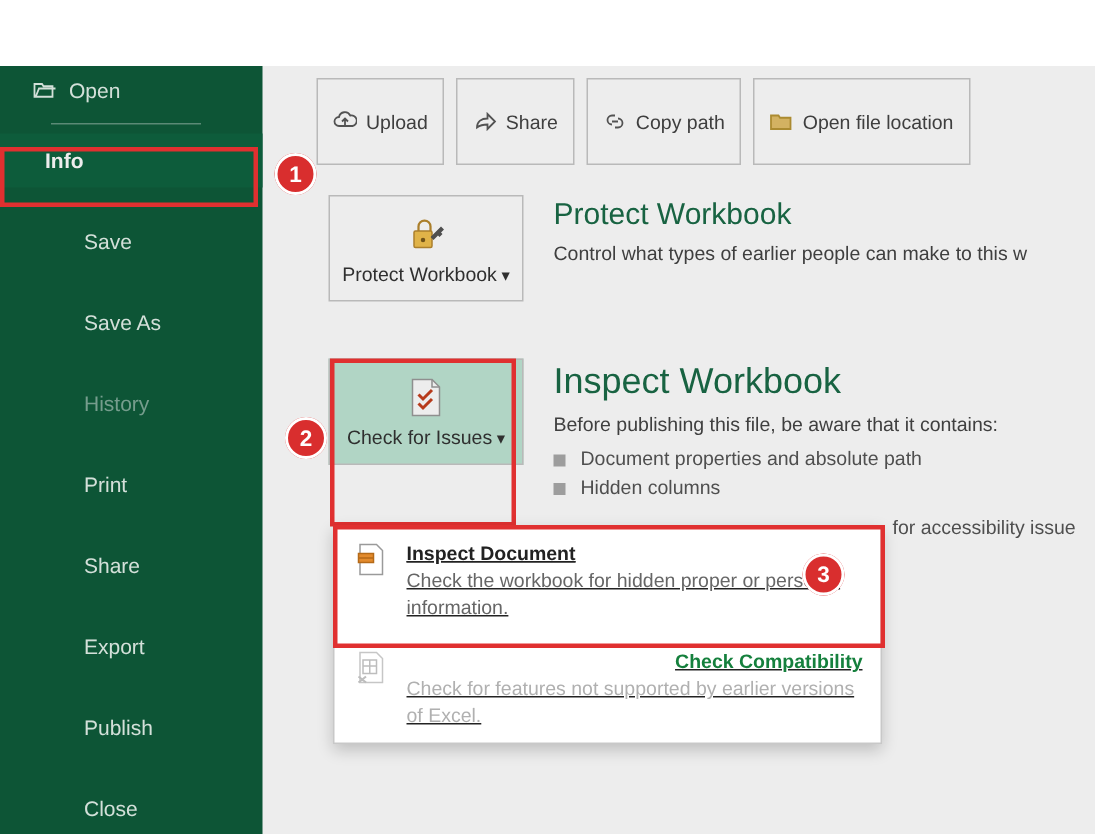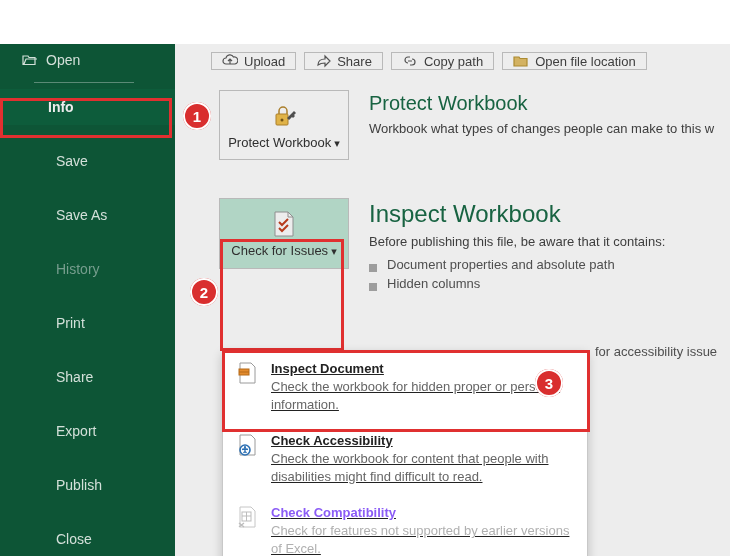--- a/index.html
+++ b/index.html
@@ -19,58 +19,58 @@
   
   .dim{position:absolute;inset:0;background:rgba(0,0,0,0.07);z-index:40;pointer-events:none;}
 
   
   .sidebar{position:absolute;left:0;top:0;width:175px;height:100%;background:var(--green-dark);color:#fff;z-index:1;}
   .sb-item{display:flex;align-items:center;gap:8px;padding:10px 20px 10px 32px;color:#e4f1ea;font-size:14px;cursor:pointer;}
   .sb-item .icon{width:16px;height:16px;display:flex;align-items:center;justify-content:center;}
   .sb-item svg{stroke:#e4f1ea;fill:none;stroke-width:1.2;}
   .sb-open{padding-top:8px;padding-bottom:8px;padding-left:22px;}
   .sb-sep{height:1px;width:100px;margin:6px 0 6px 34px;background:rgba(255,255,255,0.35);}
-  .sb-info{background:var(--green-sel);color:#fff;font-weight:600;padding-left:48px;}
+  .sb-info{background:var(--green-sel);color:#fff;font-weight:600;padding-left:30px;}
   .sb-plain{padding-left:56px;margin-top:18px;}
   .sb-history{color:#7fa998;}
 
   .sel-red{position:absolute;border:3px solid var(--red-border);pointer-events:none;z-index:45;}
   .sel-info{left:0;top:54px;width:166px;height:34px;}
   .sel-check{left:220px;top:195px;width:118px;height:106px;}
   .sel-inspect{left:222px;top:306px;width:362px;height:76px;z-index:55;}
 
   
   .content{position:absolute;left:175px;top:0;right:0;bottom:0;background:#fff;}
   .toolbar{display:flex;gap:8px;padding:8px 12px 10px 36px;}
-  .tool{display:flex;align-items:center;gap:6px;padding:0 10px;border:1px solid var(--gray-border);background:#fff;font-size:13px;color:#444;cursor:pointer;}
+  .tool{display:flex;align-items:center;gap:6px;padding:20px 10px;border:1px solid var(--gray-border);background:#fff;font-size:13px;color:#444;cursor:pointer;}
   .tool .icon{width:16px;height:16px;display:flex;align-items:center;justify-content:center;}
   .tool svg{stroke:#5a5a5a;fill:none;stroke-width:1.2;}
 
   .section{display:flex;align-items:flex-start;gap:20px;padding:10px 10px 10px 44px;}
   .bigbtn{width:120px;border:1px solid var(--gray-border);background:#fff;text-align:center;padding:10px 4px 8px;font-size:13px;color:#333;line-height:1.25;cursor:pointer;}
   .bigbtn .big-icon{height:30px;display:flex;align-items:center;justify-content:center;margin-bottom:4px;}
   .bigbtn.mint{background:var(--mint);}
   .chev::after{content:" \25be";font-size:11px;}
 
   .txt{flex:1;padding-top:2px;}
   .h{font-size:20px;color:#1a6b47;margin:0 0 6px;}
   .h2{font-size:24px;color:#1a6b47;margin:0 0 6px;}
   .sub{color:#444;}
   ul.bullets{list-style:none;padding:0;margin:8px 0 0;}
-  ul.bullets li{display:flex;align-items:flex-end;gap:10px;margin:4px 0;color:#555;}
+  ul.bullets li{display:flex;align-items:flex-start;gap:10px;margin:4px 0;color:#555;}
   ul.bullets li::before{content:"";width:8px;height:8px;background:#a9a9a9;margin-top:5px;flex:none;}
 
   
   .dropdown{position:absolute;left:222px;top:306px;width:364px;background:#fff;border:1px solid var(--gray-border);box-shadow:0 4px 10px rgba(0,0,0,0.2);z-index:50;}
   .dd-item{display:flex;gap:10px;padding:10px 12px;cursor:pointer;text-decoration:underline;}
   .dd-item .dd-icon{width:26px;height:26px;flex:none;display:flex;align-items:flex-start;justify-content:center;margin-top:0;}
   .dd-title{font-weight:700;color:#222;text-decoration:underline;text-decoration-color:transparent;}
   .dd-title span{text-decoration:underline;}
   .dd-desc{color:#666;margin-top:2px;line-height:1.35;}
-  .dd-disabled .dd-title{color:#8b5cf6;font-weight:700;}
+  .dd-disabled .dd-title{color:#15803d;font-weight:700;text-align:right;}
   .dd-disabled .dd-desc{color:#b0b0b0;}
 
   
   .badge{position:absolute;width:28px;height:28px;border-radius:50%;background:var(--red);color:#fff;font-weight:700;font-size:15px;display:flex;align-items:center;justify-content:center;z-index:60;box-shadow:0 0 0 2px #fff inset;pointer-events:none;}
   .b1{left:183px;top:58px;}
   .b2{left:190px;top:234px;}
   .b3{left:535px;top:325px;}
 
   
   .cut{white-space:nowrap;overflow:hidden;}
@@ -165,21 +165,21 @@
               <rect x="7" y="13" width="12" height="11" rx="1" fill="#f2c14e" stroke="#b8892f"></rect>
               <path d="M10 13v-3a4 4 0 018 0v3" fill="none" stroke="#b8892f" stroke-width="1.5"></path>
               <circle cx="13" cy="19" r="1.5" fill="#7a5a1a"></circle>
               <path d="M18 17l7-7 2 2-2 2 1 1-2 2-1-1-3 3z" fill="#555"></path>
             </svg>
         </div>
         <div class="chev">Protect Workbook</div>
       </div>
       <div class="txt">
         <div class="h">Protect Workbook</div>
-        <div class="sub cut">Workbook what types of changes people can make to this w</div>
+        <div class="sub cut">Control what types of earlier people can make to this w</div>
       </div>
     </div>
 
     <div class="section" style="margin-top:18px;">
       <div class="bigbtn mint">
         <div class="big-icon">
           <svg width="30" height="30" viewBox="0 0 30 30">
               <path d="M6 3h13l5 5v19H6z" fill="#fff" stroke="#9a9a9a"></path>
               <path d="M19 3v5h5" fill="none" stroke="#9a9a9a"></path>
               <path d="M10 13l3 3 6-6" fill="none" stroke="#c5401f" stroke-width="2"></path>
@@ -217,34 +217,20 @@
             <path d="M4 2h11l4 4v16H4z" fill="#fff" stroke="#9a9a9a"></path>
             <rect x="3" y="8" width="10" height="6" fill="#e38b2d" stroke="#b56a18"></rect>
             <rect x="3" y="10.5" width="10" height="1" fill="#b56a18"></rect>
           </svg>
       </div>
       <div>
         <div class="dd-title"><span style="text-decoration:underline">Inspect Document</span></div>
         <div class="dd-desc">Check the workbook for hidden proper or personal information.</div>
       </div>
     </div>
-    <div class="dd-item">
-      <div class="dd-icon">
-        <svg width="24" height="24" viewBox="0 0 24 24">
-            <path d="M4 2h11l4 4v16H4z" fill="#fff" stroke="#9a9a9a"></path>
-            <circle cx="9" cy="17" r="5" fill="none" stroke="#2b6fb3" stroke-width="1.6"></circle>
-            <circle cx="9" cy="14.2" r="1.1" fill="#2b6fb3"></circle>
-            <path d="M6 16.5l3-.8 3 .8 M9 15.5v3 M7.5 20l1.5-1.5 1.5 1.5" stroke="#2b6fb3" fill="none" stroke-width="1.3"></path>
-          </svg>
-      </div>
-      <div>
-        <div class="dd-title">Check Accessibility</div>
-        <div class="dd-desc">Check the workbook for content that people with disabilities might find difficult to read.</div>
-      </div>
-    </div>
     <div class="dd-item dd-disabled">
       <div class="dd-icon">
         <svg width="24" height="24" viewBox="0 0 24 24">
             <path d="M4 2h11l4 4v16H4z" fill="#fff" stroke="#c6c6c6"></path>
             <rect x="6" y="7" width="9" height="9" fill="none" stroke="#bdbdbd"></rect>
             <path d="M6 11h9 M10.5 7v9" stroke="#bdbdbd"></path>
             <path d="M3 18l5 4 M3 22l5-4" stroke="#bdbdbd" stroke-width="1.4"></path>
           </svg>
       </div>
       <div>

